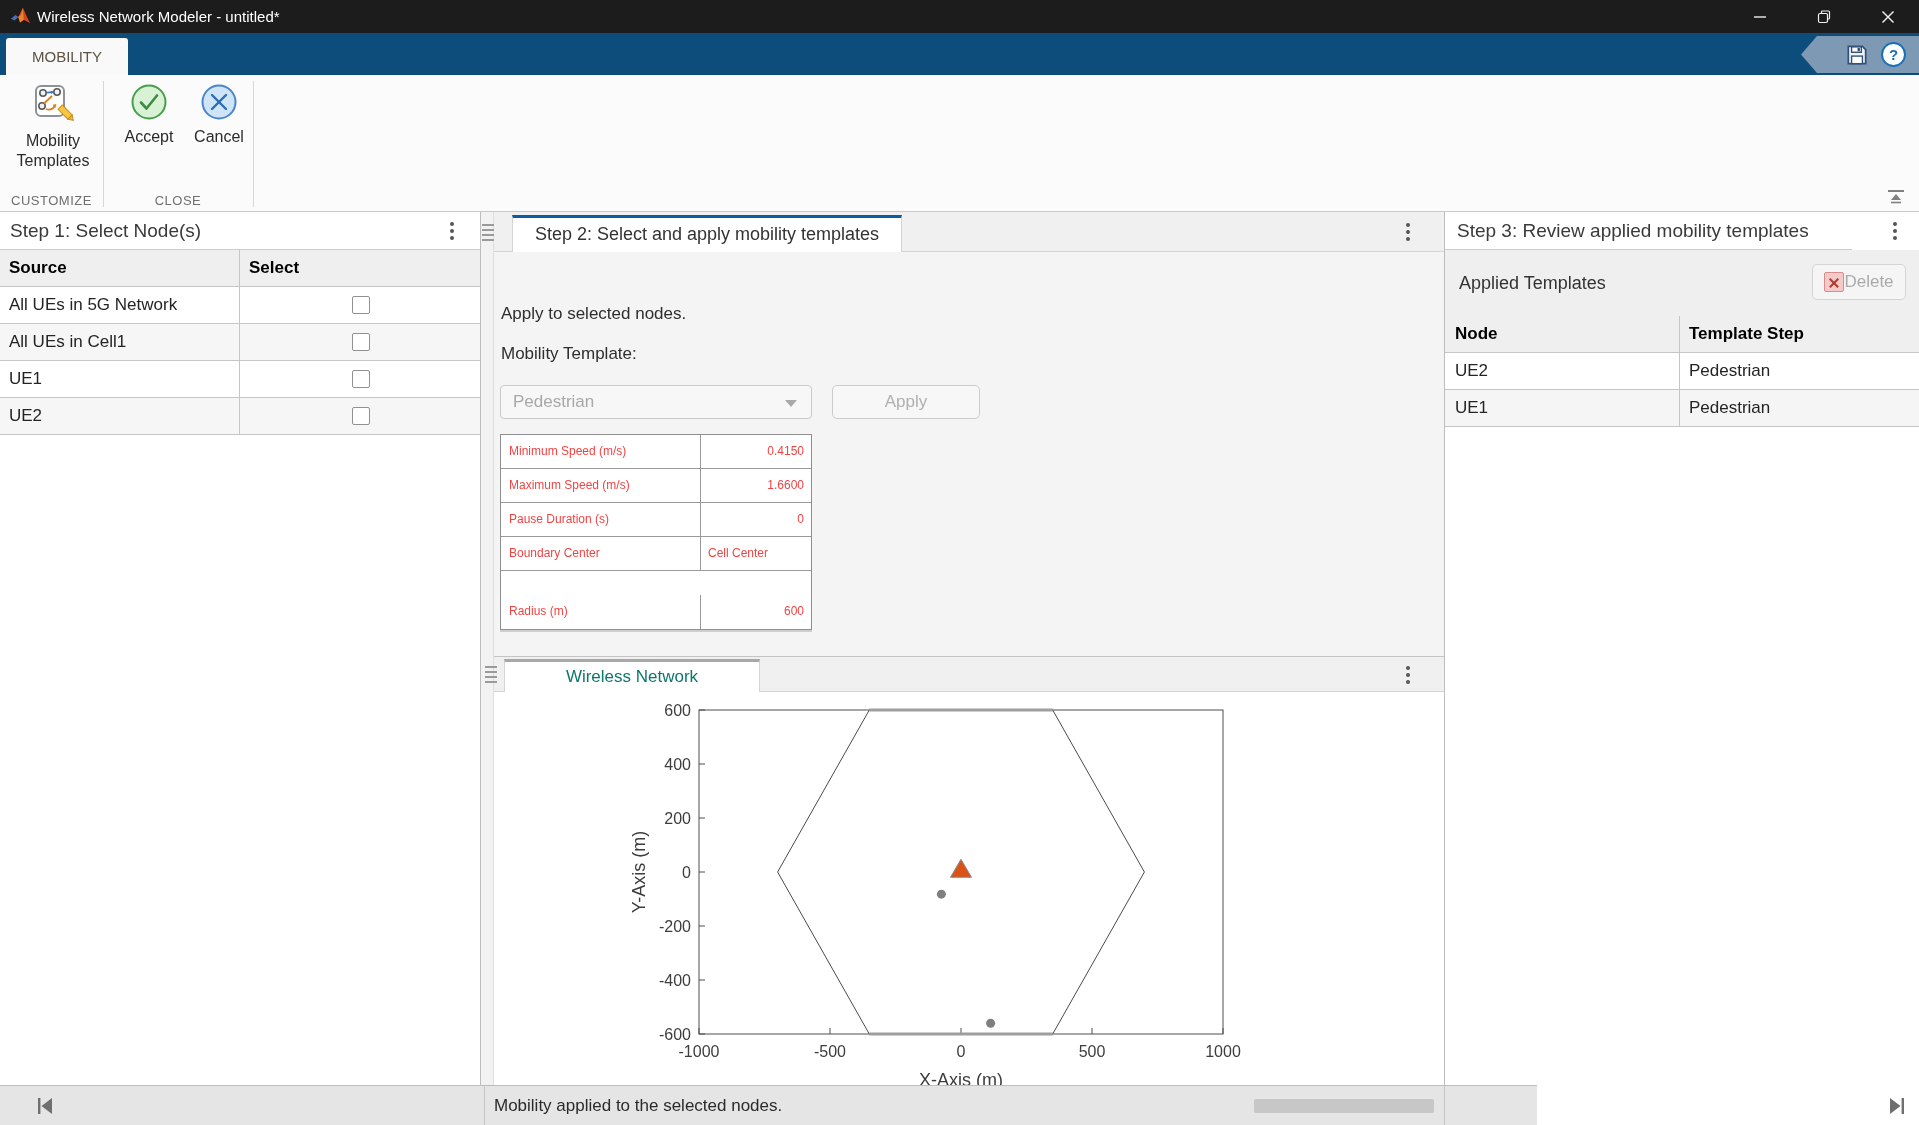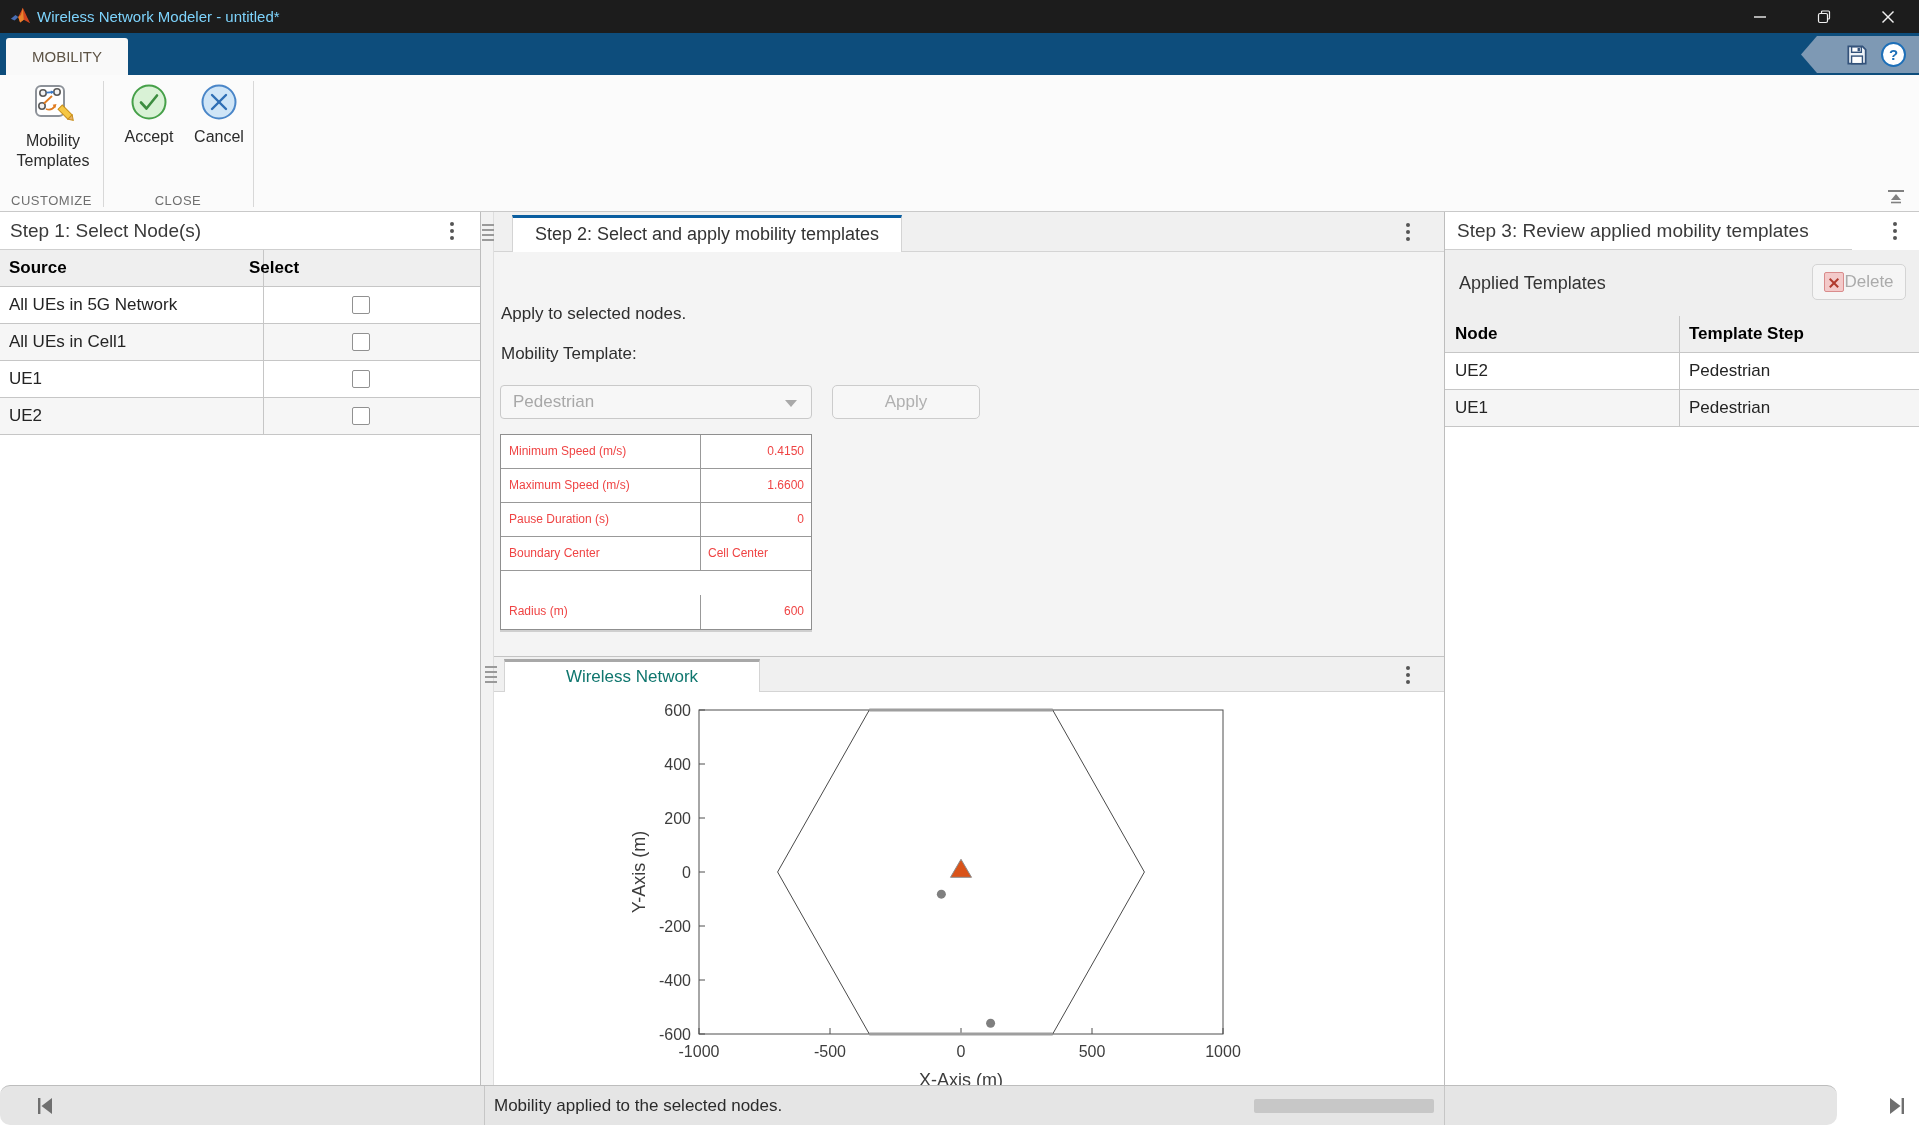--- a/index.html
+++ b/index.html
@@ -2,21 +2,21 @@
 <html><head>
 <meta charset="utf-8">
 <style>
   html,body{margin:0;padding:0;background:#3a3a3a;}
   *{box-sizing:border-box;}
   .app{position:relative;width:1919px;height:1125px;background:#ffffff;
        font-family:"Liberation Sans", sans-serif;overflow:hidden;}
 
   
   .titlebar{position:absolute;left:0;top:0;width:1919px;height:33px;background:#1c1c1c;color:#ececec;}
-  .titlebar .title{position:absolute;left:37px;top:0;line-height:33px;font-size:15px;color:#7dd3fc;}
+  .titlebar .title{position:absolute;left:37px;top:0;line-height:33px;font-size:15px;color:#ffffff;}
   .logo{position:absolute;left:10px;top:5px;width:22px;height:22px;}
   .winbtn{position:absolute;top:0;width:62px;height:33px;display:flex;align-items:center;justify-content:center;}
   .winbtn.min{right:128px}.winbtn.max{right:64px}.winbtn.close{right:0}
 
   
   .ribbontabs{position:absolute;left:0;top:33px;width:1919px;height:42px;background:#0d4d7c;}
   .mobility-tab{position:absolute;left:6px;top:5px;width:122px;height:37px;background:#f9f9f9;
      border-radius:3px 3px 0 0;text-align:center;line-height:37px;font-size:15px;color:#5d5345;}
   .quickaccess{position:absolute;right:0;top:3px;width:118px;height:37px;background:#7e99b4;
      clip-path:polygon(16px 0,100% 0,100% 100%,16px 100%,0 50%);display:flex;align-items:center;justify-content:flex-end;gap:10px;padding-right:12px;}
@@ -36,21 +36,21 @@
   .kebab{position:absolute;width:4px;height:18px;}
   .kebab:before{content:"";position:absolute;left:0;top:0;width:4px;height:4px;border-radius:50%;
      background:#555;box-shadow:0 7px 0 #555,0 14px 0 #555;}
   .grip{position:absolute;width:12px;height:18px;
      background:repeating-linear-gradient(#9a9a9a 0 2px,transparent 2px 5px);}
 
   
   .step1-header{position:absolute;left:0;top:0;width:480px;height:38px;background:#ffffff;border-bottom:1px solid #cfcfcf;}
   .step1-header .panel-header-title{position:absolute;left:10px;line-height:38px;}
   .tbl-row{position:absolute;left:0;width:480px;height:37px;border-bottom:1px solid #c6c6c6;font-size:17px;color:#242424;}
-  .tbl-row .c1{position:absolute;left:0;top:0;width:264px;height:100%;padding:0 0 0 9px;line-height:36px;
+  .tbl-row .c1{position:absolute;left:0;top:0;width:240px;height:100%;padding:0 0 0 9px;line-height:36px;
      border-right:1px solid #c6c6c6;overflow:hidden;white-space:nowrap;}
   .tbl-row .c2{position:absolute;left:240px;top:0;width:240px;height:100%;}
   .tbl-row.hdr{font-weight:bold;background:#efefef;color:#000;}
   .checkbox{position:absolute;left:112px;top:9px;width:18px;height:18px;background:#fff;border:1px solid #919191;border-radius:2px;}
 
   
   .vsplit{position:absolute;left:480px;top:0;width:14px;height:873px;background:#f2f2f2;
      border-left:1px solid #bdbdbd;border-right:1px solid #dedede;}
 
   
@@ -95,21 +95,21 @@
   .delete-btn span{font-size:17px;color:#ababab;}
   .del-x{width:20px;height:20px;background:#f3c9c9;border:1px solid #d98c8c;border-radius:2px;position:relative;}
   .del-x:before,.del-x:after{content:"";position:absolute;left:3px;top:8.5px;width:12px;height:1.8px;background:#b03a2e;}
   .del-x:before{transform:rotate(45deg);} .del-x:after{transform:rotate(-45deg);}
   .s3-row{position:absolute;left:0;width:475px;height:37px;border-bottom:1px solid #c6c6c6;font-size:17px;color:#242424;}
   .s3-row .c1{position:absolute;left:0;top:0;width:235px;height:100%;padding-left:10px;line-height:36px;border-right:1px solid #c6c6c6;}
   .s3-row .c2{position:absolute;left:235px;top:0;width:240px;height:100%;padding-left:9px;line-height:36px;}
   .s3-row.hdr{font-weight:bold;background:#efefef;color:#000;}
 
   
-  .statusbar{position:absolute;left:0;top:1085px;width:1837px;height:40px;background:#e5e5e5;border-top:1px solid #bdbdbd;border-radius:10px;}
+  .statusbar{position:absolute;left:0;top:1085px;width:1537px;height:40px;background:#e5e5e5;border-top:1px solid #bdbdbd;}
   .sb-div{position:absolute;top:0;width:1px;height:40px;background:#c6c6c6;}
   .sb-msg{position:absolute;left:494px;top:0;line-height:39px;font-size:17px;color:#2b2b2b;}
   .sb-thumb{position:absolute;left:1254px;top:13px;width:180px;height:14px;background:#c7c7c7;border-radius:2px;}
   .sb-icon{position:absolute;top:10px;width:18px;height:20px;}
 </style>
 </head>
 <body>
 
 <div class="app">
 

